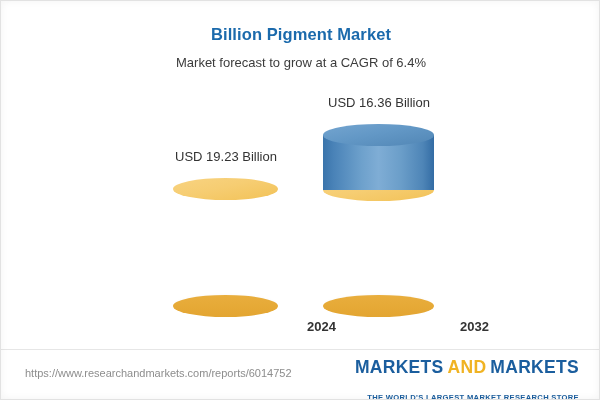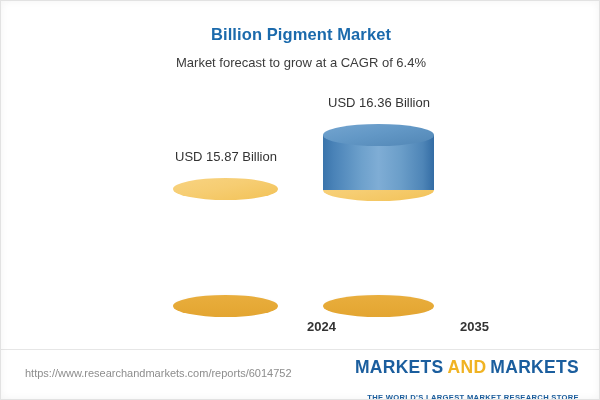--- a/index.html
+++ b/index.html
@@ -206,21 +206,21 @@
 
 <div class="card">
 
   <div class="chart-title">Billion Pigment Market</div>
   <div class="chart-subtitle">Market forecast to grow at a CAGR of 6.4%</div>
 
   <div class="plot">
 
     <div class="bar-group" style="left:115px; top:0; width:220px; height:348px;">
 
-      <div class="value-label" style="left:0; top:148px;">USD 15.87 Billion</div>
+      <div class="value-label" style="left:0; top:148px;">USD 19.23 Billion</div>
 
       <div class="cyl" style="left:57px; top:177px; width:105px; height:128px;">
 
         <div class="cyl-shadow" style="left:2px; top:117px; width:101px; height:18px;"></div>
 
         <div class="seg-foot foot-yellow" style="top:117px; width:105px; height:22px;"></div>
         <div class="seg-body fill-yellow" style="top:11px; width:105px; height:117px;"></div>
         <div class="seg-cap cap-yellow" style="top:0; width:105px; height:22px;"></div>
       </div>
 
@@ -236,21 +236,21 @@
         <div class="cyl-shadow" style="left:2px; top:171px; width:107px; height:18px;"></div>
 
         <div class="seg-foot foot-yellow" style="top:171px; width:111px; height:22px;"></div>
         <div class="seg-body fill-yellow" style="top:66px; width:111px; height:116px;"></div>
         <div class="seg-cap cap-yellow" style="top:55px; width:111px; height:22px;"></div>
 
         <div class="seg-body fill-blue" style="top:11px; width:111px; height:55px;"></div>
         <div class="seg-cap cap-blue" style="top:0; width:111px; height:22px;"></div>
       </div>
 
-      <div class="cat-label" style="left:0; top:318px;">2035</div>
+      <div class="cat-label" style="left:0; top:318px;">2032</div>
     </div>
 
   </div>
 
   <div class="footer-rule"></div>
 
   <div class="footer">
     <div class="footer-url">https://www.researchandmarkets.com/reports/6014752</div>
 
     <div class="logo">

